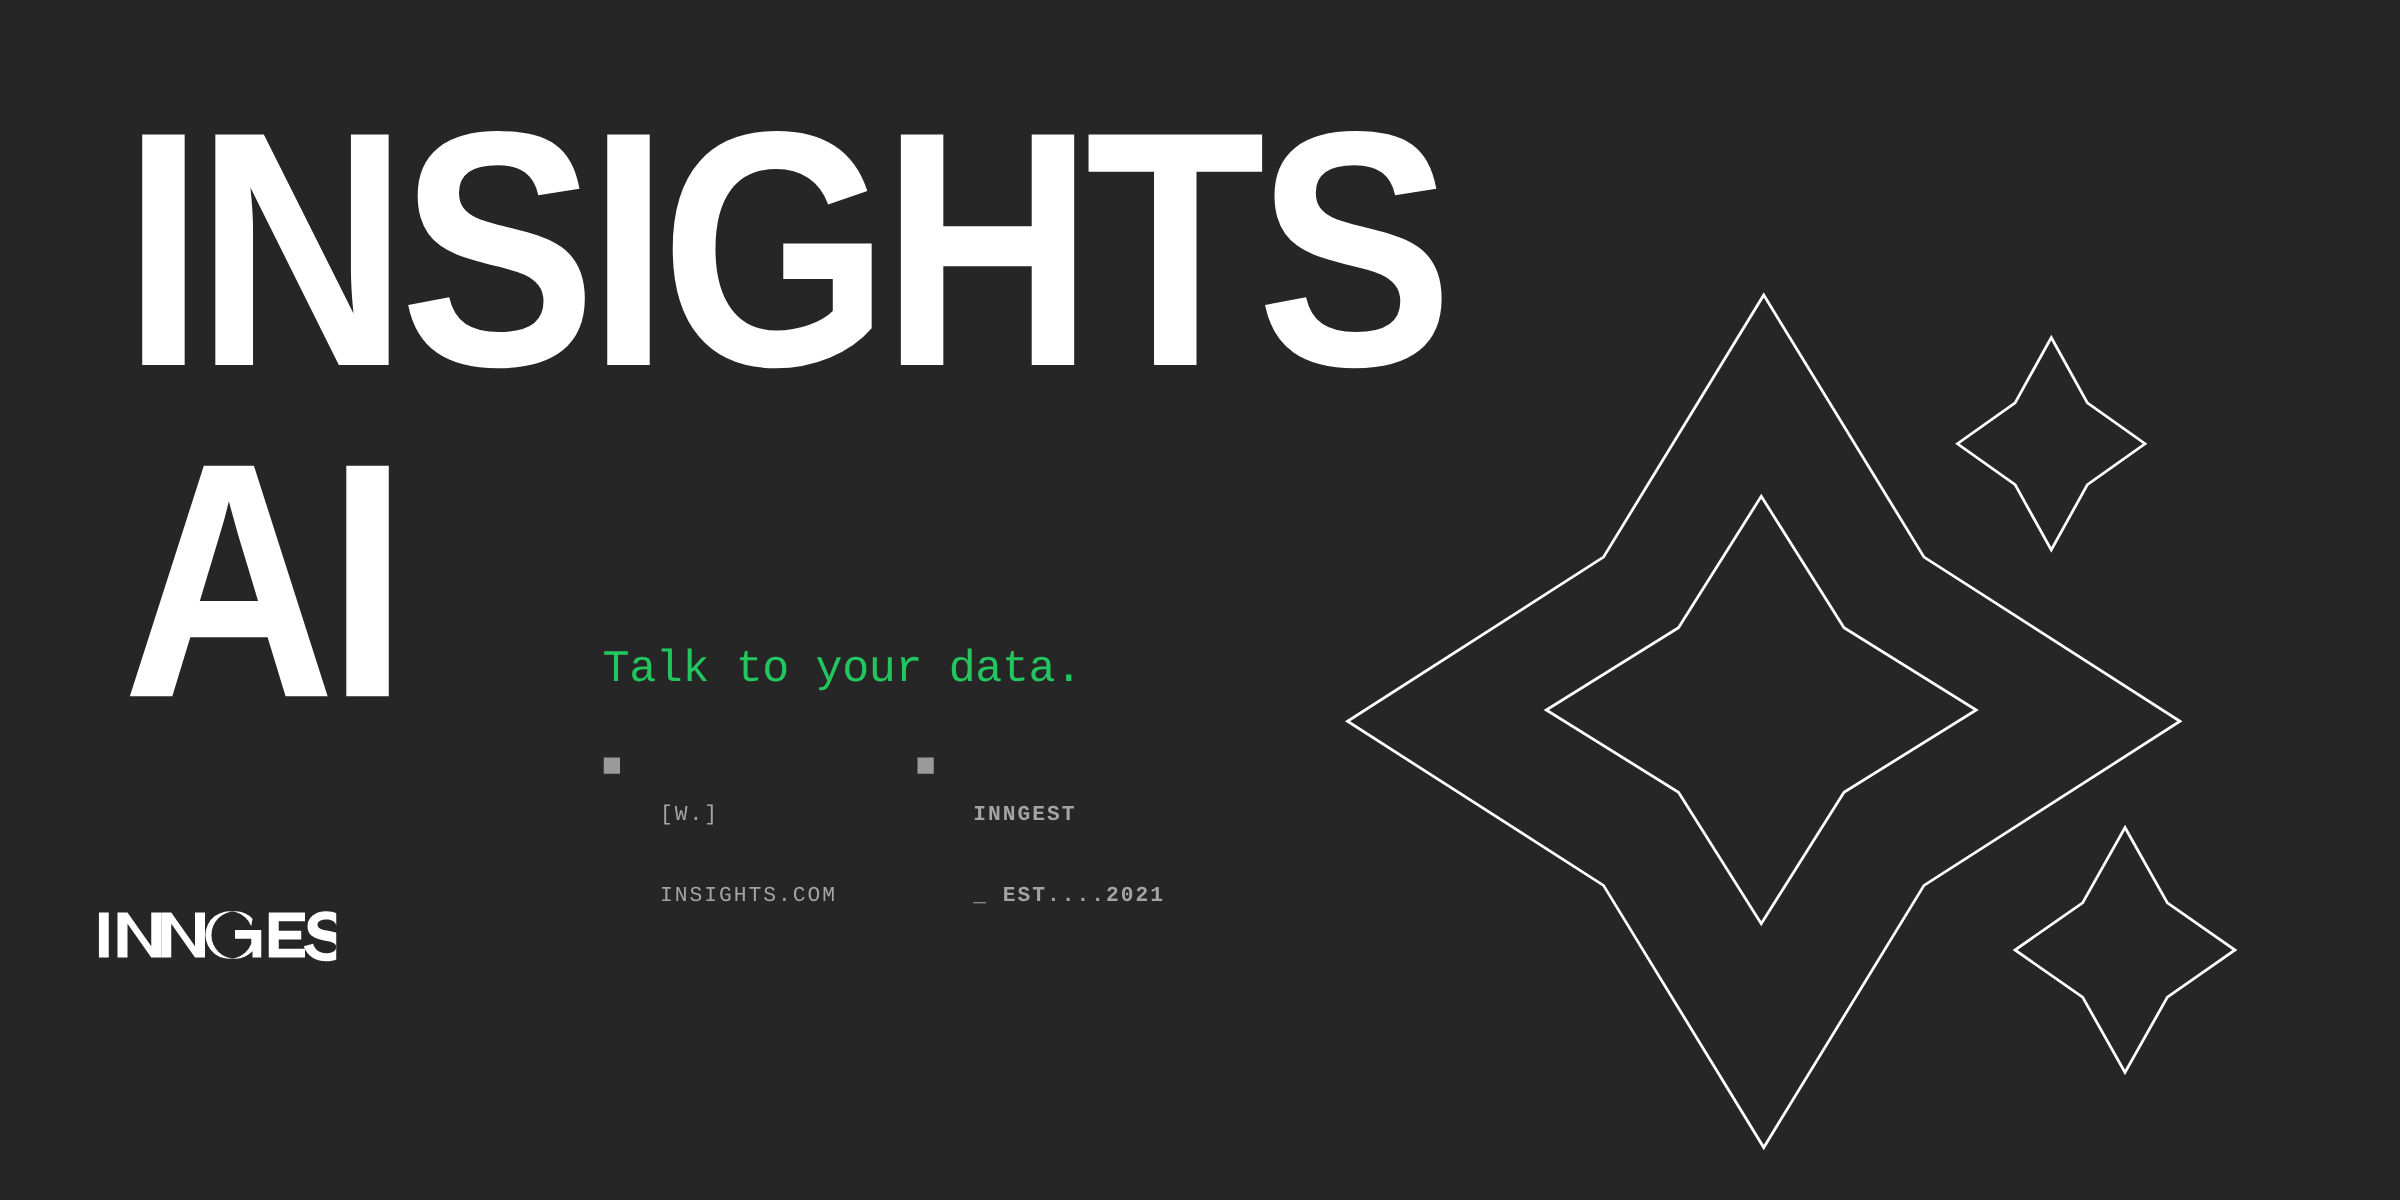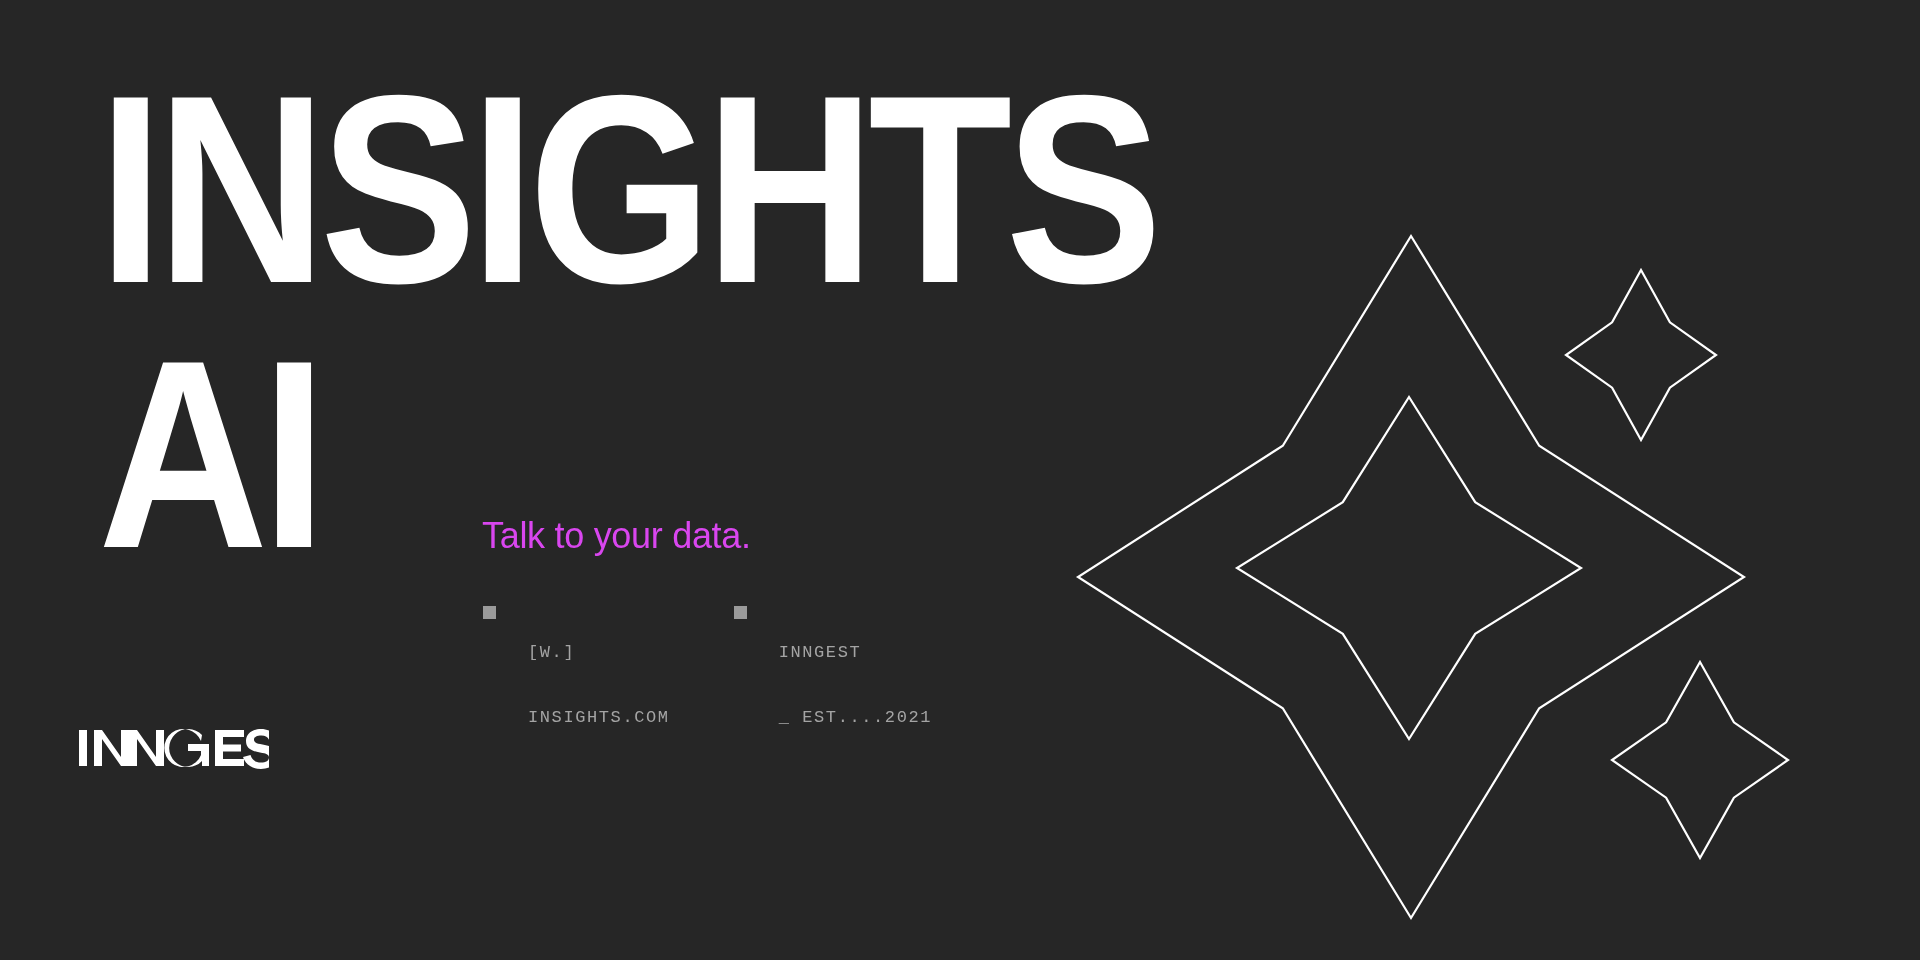--- a/index.html
+++ b/index.html
@@ -27,21 +27,21 @@
     width: 1920px;
     height: 960px;
     z-index: 2;
     pointer-events: none;
   }
 
   
   #headline-block {
     position: absolute;
     left: 98px;
-    top: 58px;
+    top: 68px;
     z-index: 1;
   }
   .headline-line {
     display: block;
     color: #ffffff;
     font-family: "Liberation Sans", sans-serif;
     font-weight: 700;
     font-size: 268px;
     line-height: 0.98;
     letter-spacing: -8px;
@@ -122,35 +122,35 @@
     <span class="headline-line" id="headline-line-2" style="color: rgb(255, 255, 255);">AI</span>
   </div>
 
   <svg id="sparkle-layer" viewBox="0 0 1920 960" width="1920" height="960" style="width: 1920px; height: 960px;">
     <polygon id="sparkle-large-outer" fill="#262626" stroke="#ffffff" stroke-width="2.2" stroke-linejoin="miter" points="1411.0,236.0 1539.2,445.7 1744.0,577.0 1539.2,708.3 1411.0,918.0 1282.8,708.3 1078.0,577.0 1282.8,445.7"></polygon>
     <polygon id="sparkle-large-inner" fill="#262626" stroke="#ffffff" stroke-width="2.2" stroke-linejoin="miter" points="1409.0,397.0 1475.2,502.2 1581.0,568.0 1475.2,633.8 1409.0,739.0 1342.8,633.8 1237.0,568.0 1342.8,502.2"></polygon>
     <polygon id="sparkle-small-top" fill="#262626" stroke="#ffffff" stroke-width="2.2" stroke-linejoin="miter" points="1641.0,270.0 1669.9,322.3 1716.0,355.0 1669.9,387.7 1641.0,440.0 1612.1,387.7 1566.0,355.0 1612.1,322.3"></polygon>
     <polygon id="sparkle-small-bottom" fill="#262626" stroke="#ffffff" stroke-width="2.2" stroke-linejoin="miter" points="1700.0,662.0 1733.9,722.3 1788.0,760.0 1733.9,797.7 1700.0,858.0 1666.1,797.7 1612.0,760.0 1666.1,722.3"></polygon>
   </svg>
 
-  <div id="tagline" style="color: #d946ef;">Talk to your data.</div>
+  <div id="tagline" style="color: #22c55e; font-family: Liberation Mono, monospace;">Talk to your data.</div>
 
   <div id="meta-row">
 
     <div class="meta-item">
       <span class="meta-marker" style="background: rgb(154, 154, 154);"></span>
       <span class="meta-text" style="color: rgb(164, 164, 164);">
         <span class="meta-line">[W.]</span>
         <span class="meta-line">INSIGHTS.COM</span>
       </span>
     </div>
 
     <div class="meta-item">
       <span class="meta-marker" style="background: rgb(154, 154, 154);"></span>
-      <span class="meta-text" style="color: rgb(164, 164, 164);">
+      <span class="meta-text" style="color: rgb(164, 164, 164); font-weight: bold;">
         <span class="meta-line">INNGEST</span>
         <span class="meta-line">_ EST....2021</span>
       </span>
     </div>
 
   </div>
 
   <div id="brand-logo">
     <svg width="190" height="44" viewBox="0 0 380 88">
       <g fill="#ffffff">

